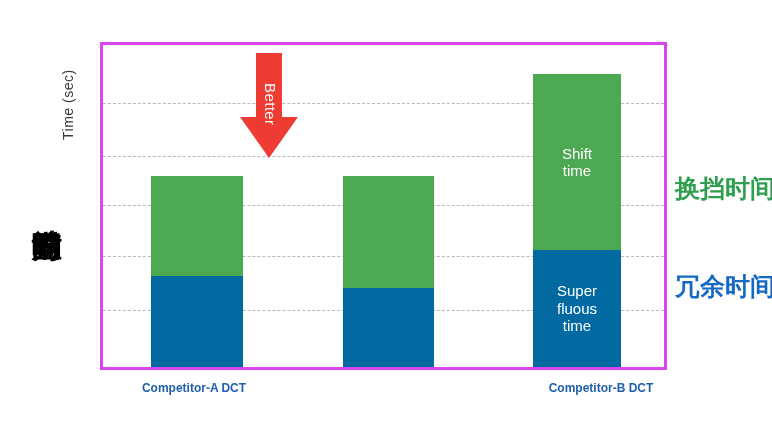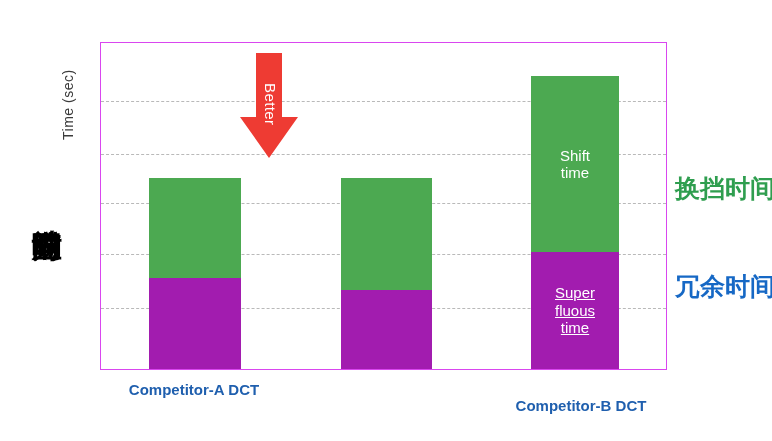--- a/index.html
+++ b/index.html
@@ -46,21 +46,21 @@
     letter-spacing: 0.5px;
   }
 
   
   .plot {
     position: absolute;
     left: 100px;
     top: 42px;
     width: 567px;
     height: 328px;
-    border: 1px solid #d946ef;
+    border: 3px solid #d946ef;
     box-sizing: border-box;
     background: #ffffff;
   }
   .gridline {
     position: absolute;
     left: 0;
     width: 100%;
     height: 0;
     border-top: 1px dashed #b9b9b9;
   }
@@ -75,27 +75,27 @@
   .seg {
     display: flex;
     align-items: center;
     justify-content: center;
     color: #ffffff;
     font-size: 15px;
     line-height: 1.16;
     text-align: center;
   }
   .seg-green { background: #4CA951; }
-  .seg-blue  { background: #a21caf; text-decoration: underline; }
+  .seg-blue  { background: #0369a1; }
 
   
   .cat-label {
     position: absolute;
     top: 381px;
-    font-size: 15px;
+    font-size: 12px;
     font-weight: bold;
     text-align: center;
     white-space: nowrap;
   }
 
   
   .better-arrow {
     position: absolute;
     left: 240px;
     top: 53px;
@@ -154,21 +154,21 @@
       <div class="bar" style="left: 430px; width: 88px; height: 293px;">
         <div class="seg seg-green" style="height: 176px; white-space: pre-line;">Shift
 time</div>
         <div class="seg seg-blue" style="flex: 1 1 auto; white-space: pre-line;">Super
 fluous
 time</div>
       </div>
     </div>
 
   <div class="cat-label" id="cat0" style="left: 113px; width: 162px; color: rgb(31, 95, 174);">Competitor-A DCT</div>
-  <div class="cat-label" id="cat2" style="left: 500px; width: 162px; color: rgb(31, 95, 174); margin-top: 16px;">Competitor-B DCT</div>
+  <div class="cat-label" id="cat2" style="left: 520px; width: 162px; color: rgb(31, 95, 174);">Competitor-B DCT</div>
 
   <svg class="better-arrow" viewBox="0 0 58 105">
     <polygon id="arrow-shape" points="16,0 42,0 42,64 58,64 29,105 0,64 16,64" fill="#EE3B33"></polygon>
   </svg>
   <div class="better-text">Better</div>
 
   <div class="legend legend-green">换挡时间</div>
   <div class="legend legend-blue">冗余时间</div>
 
 </div>

